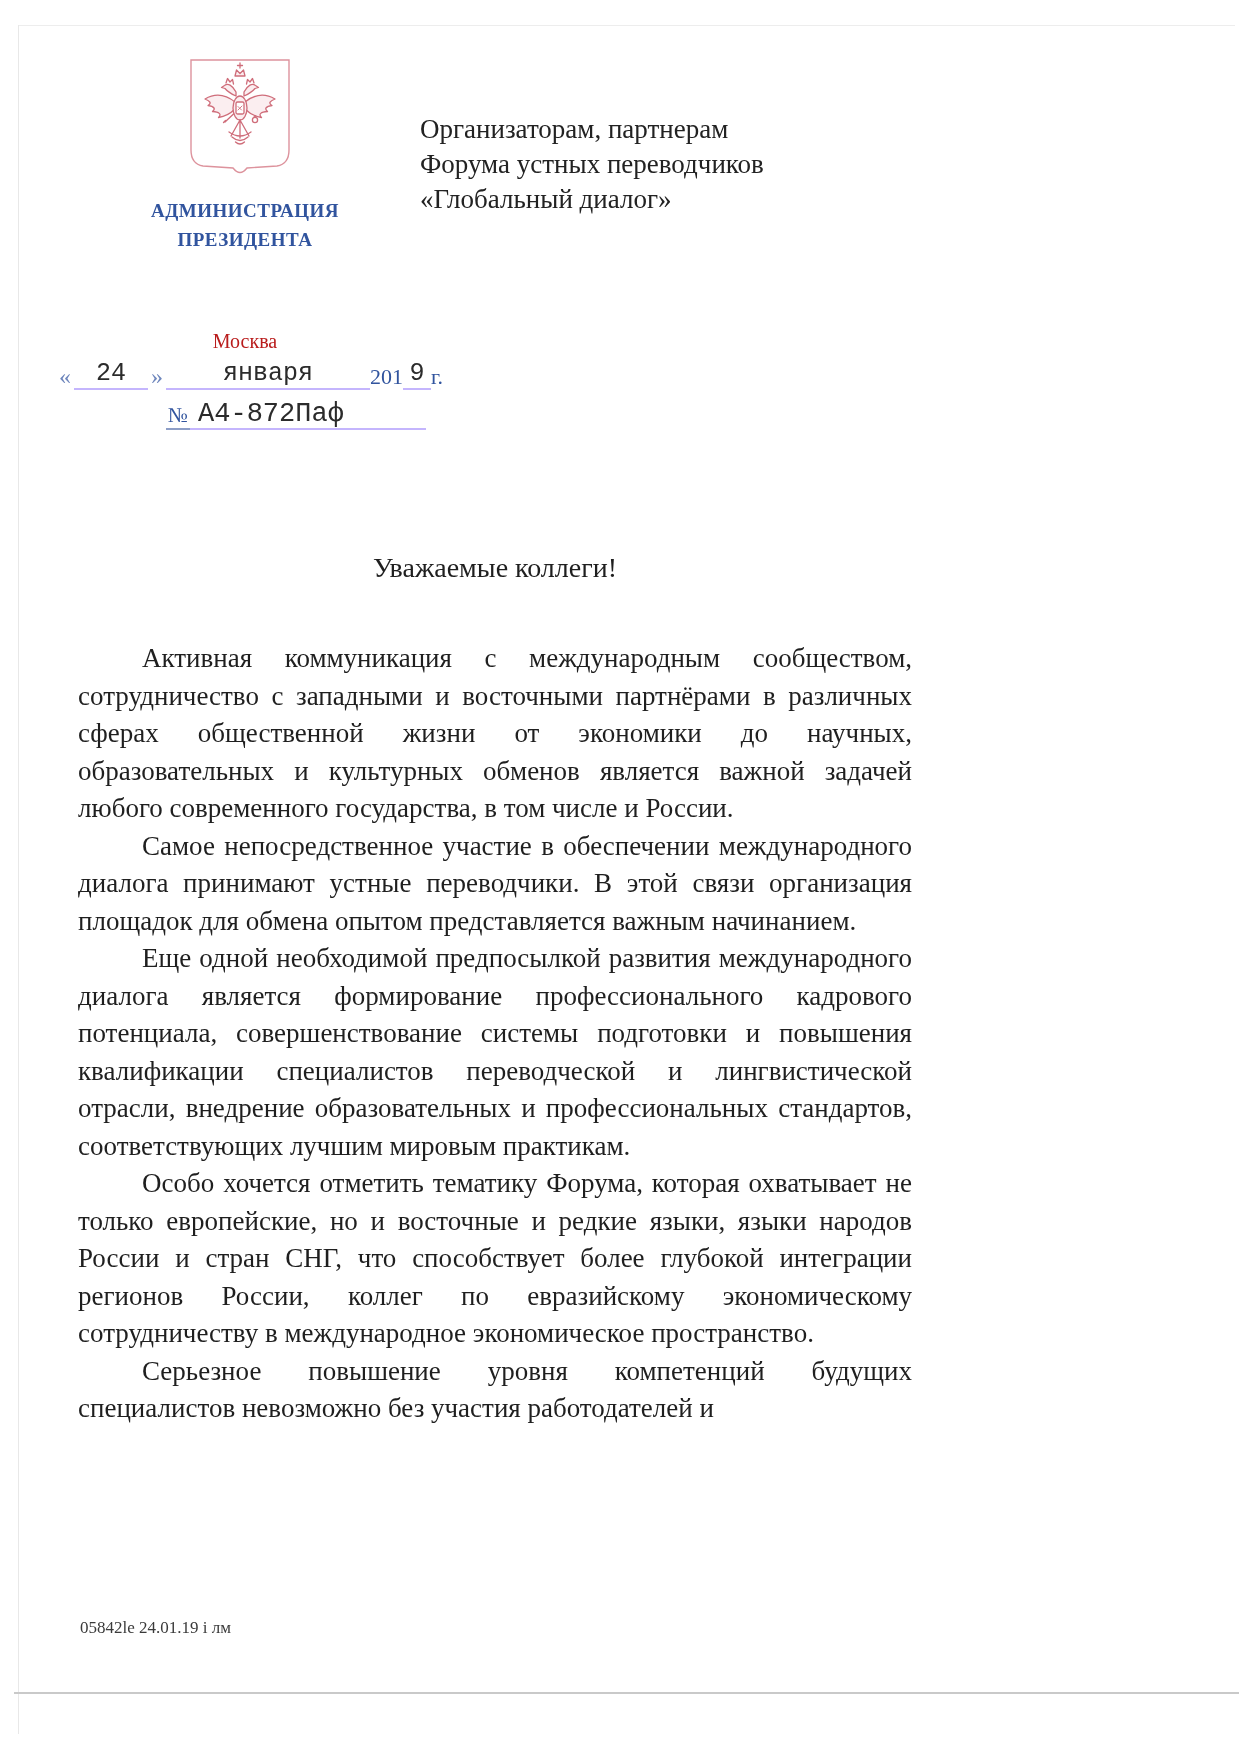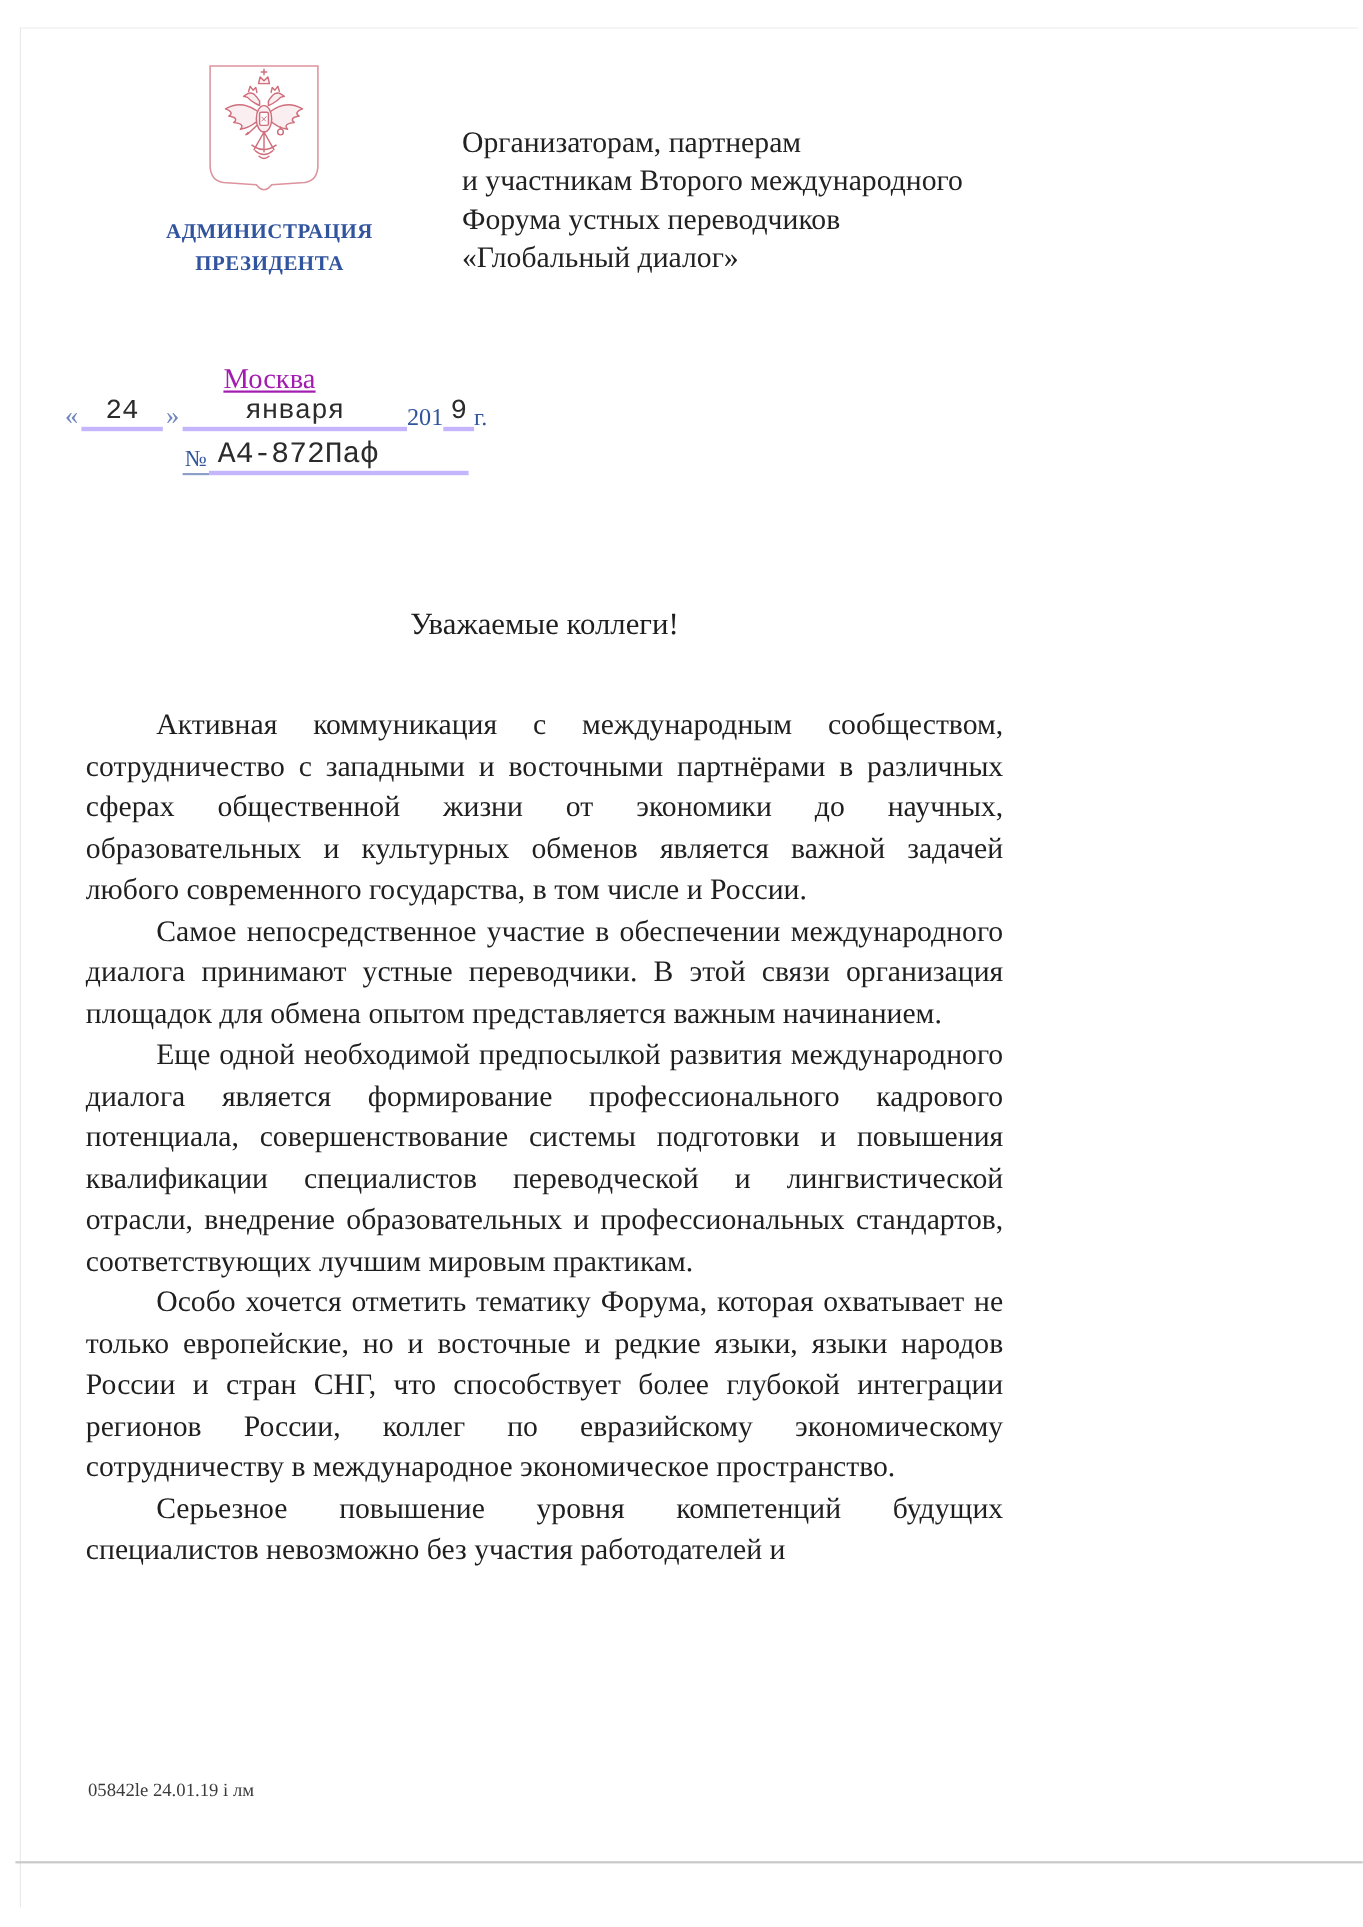--- a/index.html
+++ b/index.html
@@ -15,29 +15,29 @@
   .edge.bottom { left:14px; top:1692px; width:1225px; height:2px; background:#c9c9c9; }
 
   
   .emblem { position:absolute; left:189px; top:58px; width:102px; height:124px; }
   .org {
     position:absolute; left:60px; top:196px; width:370px; text-align:center;
     color:#31549e; font-weight:bold; font-size:19px; line-height:29px; letter-spacing:0.5px;
   }
   .city {
     position:absolute; left:60px; top:330px; width:370px; text-align:center;
-    color:#a21caf; font-size:26px;text-decoration:underline;
+    color:#b91c1c; font-size:20px;
   }
   .dateline {
     position:absolute; left:56px; top:360px; display:flex; align-items:flex-end;
     color:#5c74ad; font-size:22px; white-space:nowrap;
   }
   .dateline .q { font-size:24px; color:#6f87bd; padding:0 3px; }
   .fillbox {
-    display:inline-block; border-bottom:4px solid #c4b5fd; text-align:center;
+    display:inline-block; border-bottom:2px solid #c4b5fd; text-align:center;
     font-family:"Liberation Mono","DejaVu Sans Mono", monospace;
     color:#2b2b2b; font-size:25px; line-height:28px;
   }
   .fillbox.day { width:74px; }
   .fillbox.month { width:204px; }
   .fillbox.yeardigit { width:28px; }
   .dateline .printed { color:#31549e; font-size:22px; }
   .numline {
     position:absolute; left:166px; top:400px; display:flex; align-items:flex-end;
     font-size:22px; color:#31549e; white-space:nowrap;
@@ -128,21 +128,20 @@
     <span class="printed">г.</span>
   </div>
 
   <div class="numline">
     <span class="no-sign">№</span>
     <span class="fillbox number">А4-872Паф</span>
   </div>
 
   <div class="recipient">
     <div>Организаторам, партнерам</div>
-    <div>и участникам Второго международного</div>
     <div>Форума устных переводчиков</div>
     <div>«Глобальный диалог»</div>
   </div>
 
   <div class="salutation">Уважаемые коллеги!</div>
 
   <div class="body-text">
     <p>Активная коммуникация с международным сообществом, сотрудничество с западными и восточными партнёрами в различных сферах общественной жизни от экономики до научных, образовательных и культурных обменов является важной задачей любого современного государства, в том числе и России.</p>
     <p>Самое непосредственное участие в обеспечении международного диалога принимают устные переводчики. В этой связи организация площадок для обмена опытом представляется важным начинанием.</p>
     <p>Еще одной необходимой предпосылкой развития международного диалога является формирование профессионального кадрового потенциала, совершенствование системы подготовки и повышения квалификации специалистов переводческой и лингвистической отрасли, внедрение образовательных и профессиональных стандартов, соответствующих лучшим мировым практикам.</p>

